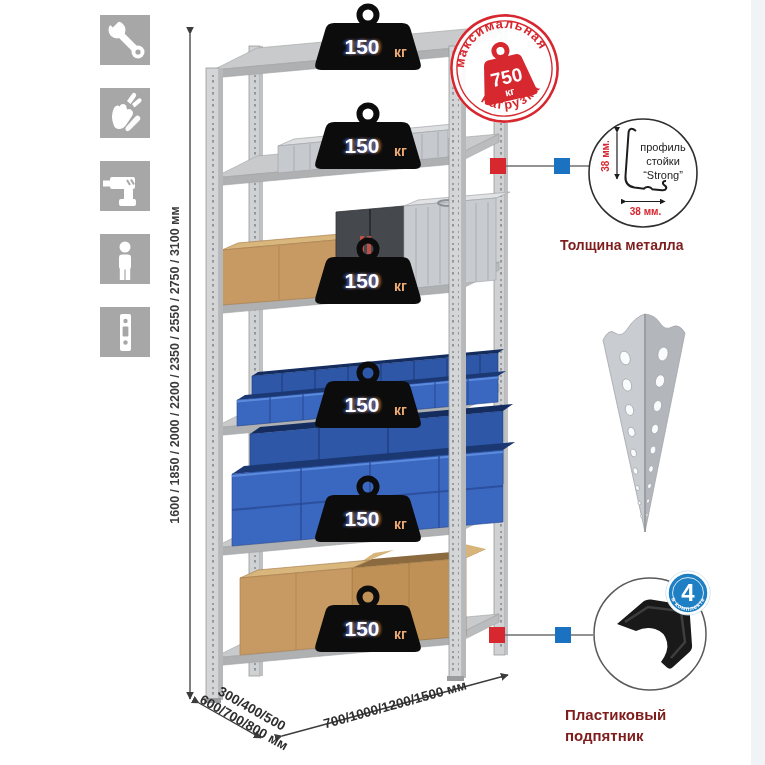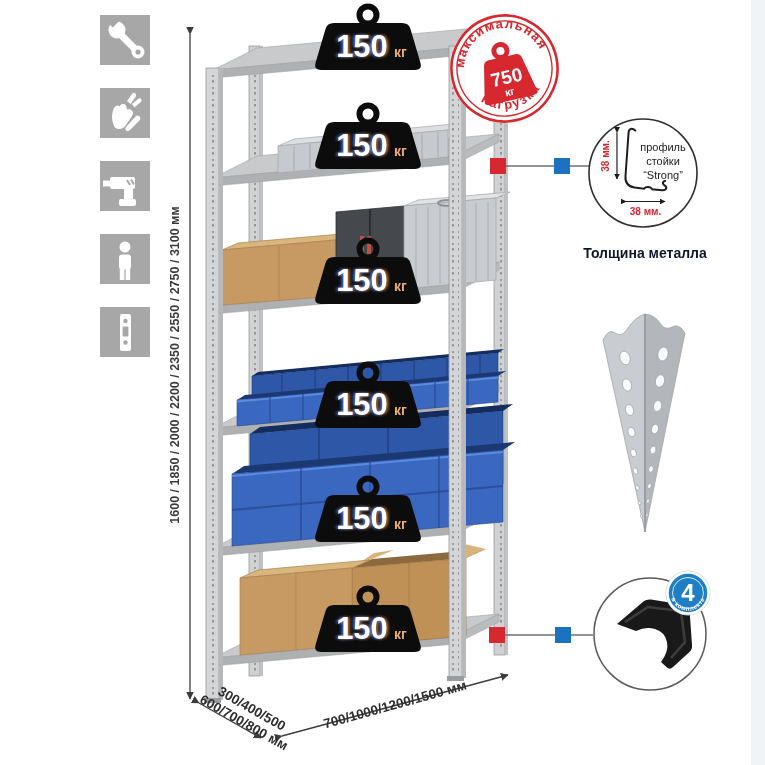--- a/index.html
+++ b/index.html
@@ -7,34 +7,34 @@
           font-family:"Liberation Sans",sans-serif;}
   .page-edge{position:absolute;right:0;top:0;width:14px;height:765px;background:#f1f4f6;}
   svg{display:block;}
   .abs{position:absolute;}
   
   .side-icon{position:absolute;left:100px;width:50px;height:50px;background:#a7a7a7;}
   
   .weight-badge{position:absolute;width:116px;height:70px;}
   .weight-badge svg{position:absolute;left:0;top:0;}
   .badge-value{position:absolute;left:3px;top:27px;width:98px;height:36px;line-height:36px;
-    text-align:center;font-size:31px;font-weight:bold;color:#ffffff;
+    text-align:center;font-size:21px;font-weight:bold;color:#ffffff;
     text-shadow:-2px 0 3px rgba(70,125,255,.85),2px 0 3px rgba(255,150,60,.7);}
   .badge-unit{position:absolute;left:84px;top:42px;font-size:14px;font-weight:bold;color:#edaa72;}
   
   .stamp{position:absolute;left:447px;top:11px;width:115px;height:115px;transform:rotate(-13deg);}
   
   .dim-height-label{position:absolute;left:-164px;top:357px;width:680px;height:16px;
     transform:rotate(-90deg);text-align:center;font-size:12.5px;font-weight:bold;color:#3a3a3a;}
   .dim-depth-label{position:absolute;left:160px;top:700px;width:175px;transform:rotate(29.5deg);
     text-align:center;font-size:13.5px;font-weight:bold;color:#2e2e2e;line-height:1.2;}
   .dim-width-label{position:absolute;left:275px;top:697px;width:240px;transform:rotate(-15.5deg);
     text-align:center;font-size:13.5px;font-weight:bold;color:#2e2e2e;}
   
-  .caption{position:absolute;text-align:center;color:#0f172a;font-weight:bold;margin-top:8px;}
+  .caption{position:absolute;text-align:left;color:#7f1d1d;font-weight:bold;}
   .caption-profile{left:560px;top:236px;width:170px;font-size:14px;line-height:1.3;}
   .caption-foot{left:565px;top:704px;width:170px;font-size:15px;line-height:1.4;}
 </style>
 </head>
 <body>
 
 <div class="canvas">
   <div class="page-edge"></div>
 
   <svg class="abs" style="left:0;top:0" width="765" height="765" viewBox="0 0 765 765">
@@ -396,20 +396,24 @@
     <g>
       <circle cx="100" cy="23" r="22" fill="none" stroke="#bcd9ef" stroke-width="1"></circle>
       <circle cx="100" cy="23" r="20.5" fill="#1f7fc4" stroke="#ffffff" stroke-width="2.5"></circle>
       <circle cx="100" cy="23" r="15.5" fill="none" stroke="rgba(255,255,255,0.8)" stroke-width="1"></circle>
       <text x="100" y="31" text-anchor="middle" font-size="24" font-weight="bold" fill="#ffffff">4</text>
       <text font-size="6.2" font-weight="bold" fill="#ffffff" letter-spacing="0.6">
         <textPath href="#fc-arc" startOffset="50%" text-anchor="middle">в комплекте</textPath>
       </text>
     </g>
   </svg>
+  <div class="caption caption-foot">
+    <div>Пластиковый</div>
+    <div>подпятник</div>
+  </div>
 
   <div class="dim-height-label">1600 / 1850 / 2000 / 2200 / 2350 / 2550 / 2750 / 3100 мм</div>
   <div class="dim-depth-label">
     <div>300/400/500</div>
     <div>600/700/800 мм</div>
   </div>
   <div class="dim-width-label">700/1000/1200/1500 мм</div>
 </div>
 
 </body></html>

